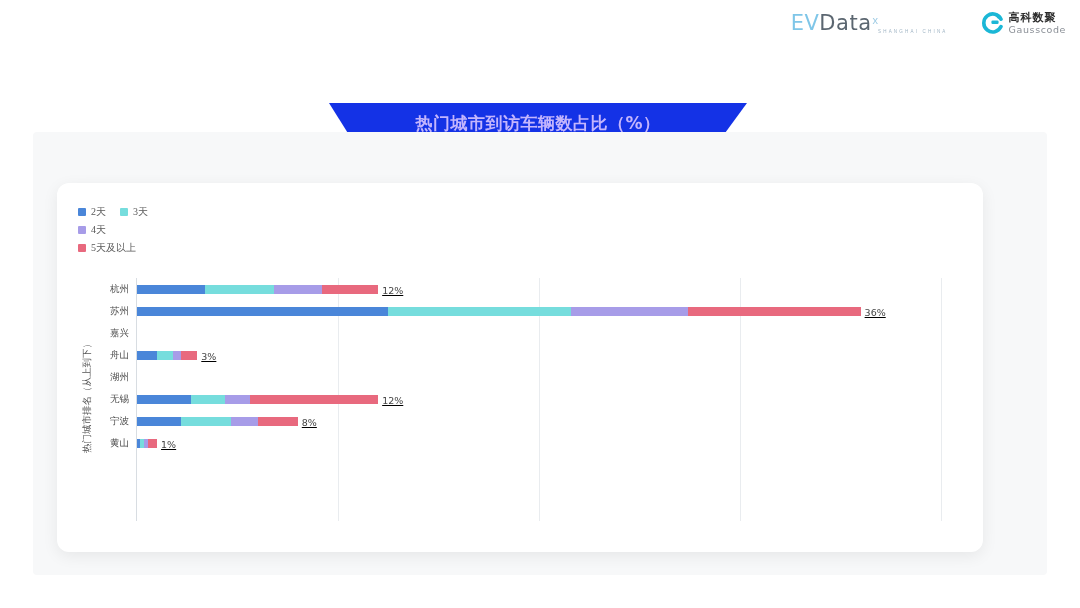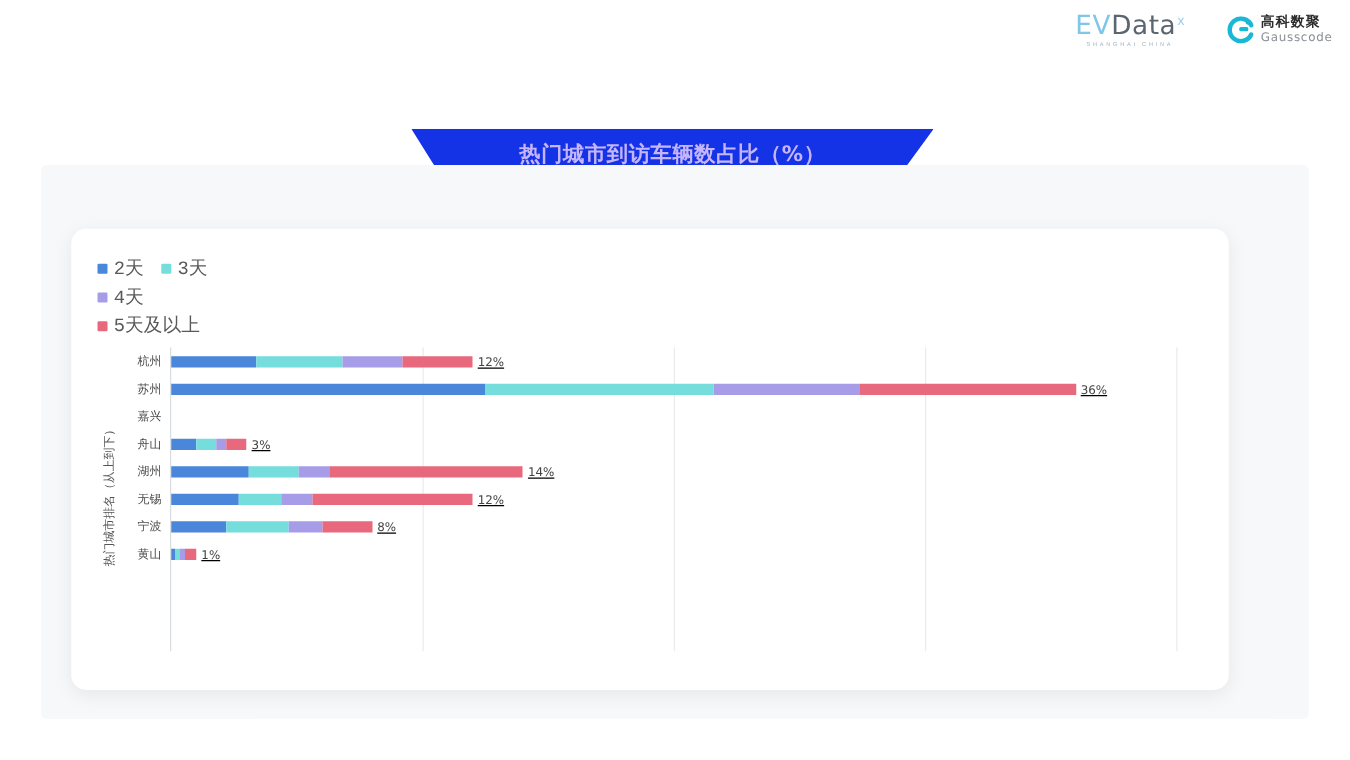--- a/index.html
+++ b/index.html
@@ -9,21 +9,21 @@
     font-family: "Liberation Sans", "DejaVu Sans", sans-serif;
     overflow: hidden;
   }
   #root { position: relative; width: 1080px; height: 608px; background:#fff; }
 
   
   .header-logos {
     position: absolute; top: 10px; right: 14px;
     display: flex; align-items: center; gap: 16px;
   }
-  .logo-evdata { display:flex; flex-direction:column; align-items:center; }
+  .logo-evdata { display:flex; flex-direction:row; align-items:flex-end; }
   .logo-evdata-row { display:flex; align-items:flex-start; }
   .logo-evdata-text {
     font-size: 21px; letter-spacing: .5px; font-weight: 400;
     color: #5b6670; line-height: 1;
     font-family: "DejaVu Sans", sans-serif;
   }
   .logo-evdata-ev { color:#7fc6e8; }
   .logo-evdata-x { font-size: 11px; color:#9ecbe4; margin-left:1px; margin-top:1px; }
   .logo-evdata-sub {
     font-size: 4.5px; color:#9fb4c4; letter-spacing: 2.2px; margin-top: 2px;
@@ -63,22 +63,22 @@
 
   
   .legend {
     position:absolute; left:78px; top:205px;
     width:260px;
     display:flex; flex-wrap:wrap; align-items:center;
     row-gap:4px;
   }
   .legend-item { display:flex; align-items:center; margin-right:14px; }
   .legend-swatch { width:8px; height:8px; border-radius:1px; margin-right:5px; }
-  .legend-label { font-size:15px; color:#595959;
-                  font-family:Liberation Mono, monospace; }
+  .legend-label { font-size:10px; color:#595959;
+                  font-family:Liberation Serif, serif; }
 
   
   .plot {
     position:absolute; left:57px; top:270px; width:926px; height:260px;
   }
   .y-axis-title {
     position:absolute; left:24px; top:46px;
     width:160px; height:14px;
     transform-origin: left top;
     transform: rotate(-90deg) translateX(-160px);
@@ -210,27 +210,20 @@
           <div class="bar-wrap">
             <div class="seg" style="width: 20.1px; background: rgb(74, 134, 217);"></div>
             <div class="seg" style="width: 16.08px; background: rgb(118, 221, 221);"></div>
             <div class="seg" style="width: 8.04px; background: rgb(167, 156, 232);"></div>
             <div class="seg" style="width: 16.08px; background: rgb(232, 105, 126);"></div>
             <span class="bar-value">3%</span>
           </div>
         </div>
         <div class="row">
           <div class="row-label">湖州</div>
-          <div class="bar-wrap">
-            <div class="seg" style="width: 62.31px; background: rgb(74, 134, 217);"></div>
-            <div class="seg" style="width: 40.2px; background: rgb(118, 221, 221);"></div>
-            <div class="seg" style="width: 24.12px; background: rgb(167, 156, 232);"></div>
-            <div class="seg" style="width: 154.77px; background: rgb(232, 105, 126);"></div>
-            <span class="bar-value">14%</span>
-          </div>
         </div>
         <div class="row">
           <div class="row-label">无锡</div>
           <div class="bar-wrap">
             <div class="seg" style="width: 54.27px; background: rgb(74, 134, 217);"></div>
             <div class="seg" style="width: 34.17px; background: rgb(118, 221, 221);"></div>
             <div class="seg" style="width: 24.12px; background: rgb(167, 156, 232);"></div>
             <div class="seg" style="width: 128.64px; background: rgb(232, 105, 126);"></div>
             <span class="bar-value">12%</span>
           </div>

